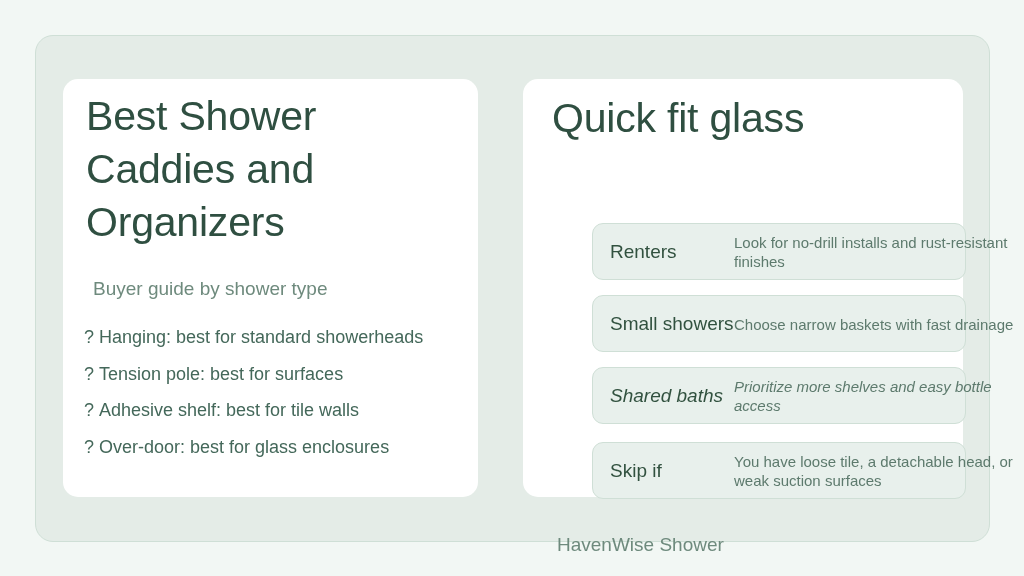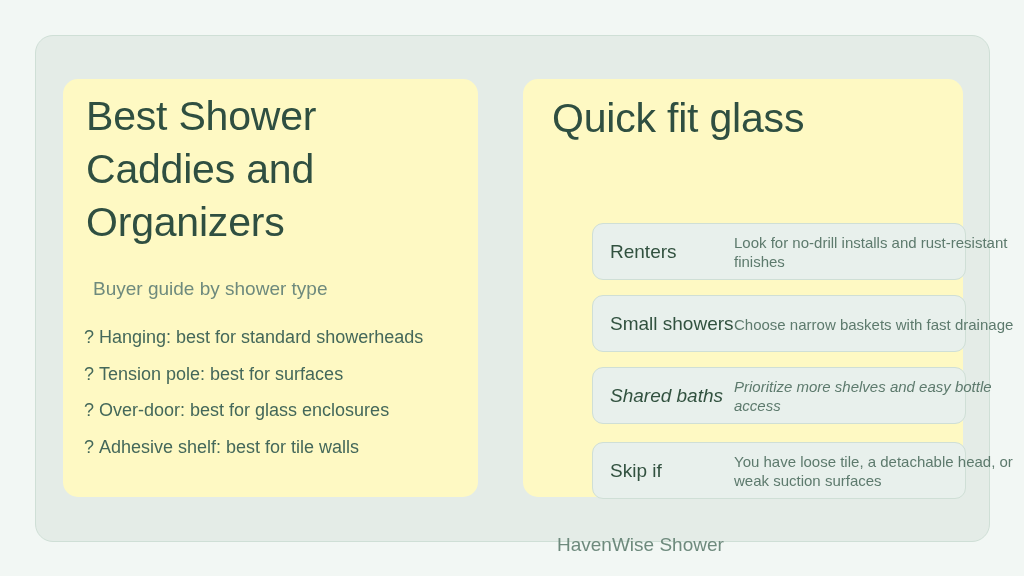--- a/index.html
+++ b/index.html
@@ -26,21 +26,21 @@
     box-sizing: border-box;
     background: #e4ece7;
     border: 1px solid #cfdfd6;
     border-radius: 18px;
   }
 
   
   .card {
     position: absolute;
     box-sizing: border-box;
-    background: #fef9c3;
+    background: #ffffff;
     border-radius: 15px;
   }
   .card-left {
     left: 27px;
     top: 43px;
     width: 415px;
     height: 418px;
   }
   .card-right {
     left: 487px;
@@ -168,24 +168,24 @@
     <p class="subtitle">Buyer guide by shower type</p>
 
     <ul class="bullets">
       <li>
         <span class="bullet-mark">?</span><span>Hanging: best for standard showerheads</span>
       </li>
       <li>
         <span class="bullet-mark">?</span><span>Tension pole: best for surfaces</span>
       </li>
       <li>
+        <span class="bullet-mark">?</span><span>Adhesive shelf: best for tile walls</span>
+      </li>
+      <li>
         <span class="bullet-mark">?</span><span>Over-door: best for glass enclosures</span>
-      </li>
-      <li>
-        <span class="bullet-mark">?</span><span>Adhesive shelf: best for tile walls</span>
       </li>
     </ul>
   </div>
 
   <div class="card card-right">
     <h2 class="panel-heading">Quick fit glass</h2>
 
     <div class="rows">
       <div class="row row-1">
         <span class="row-label">Renters</span>

